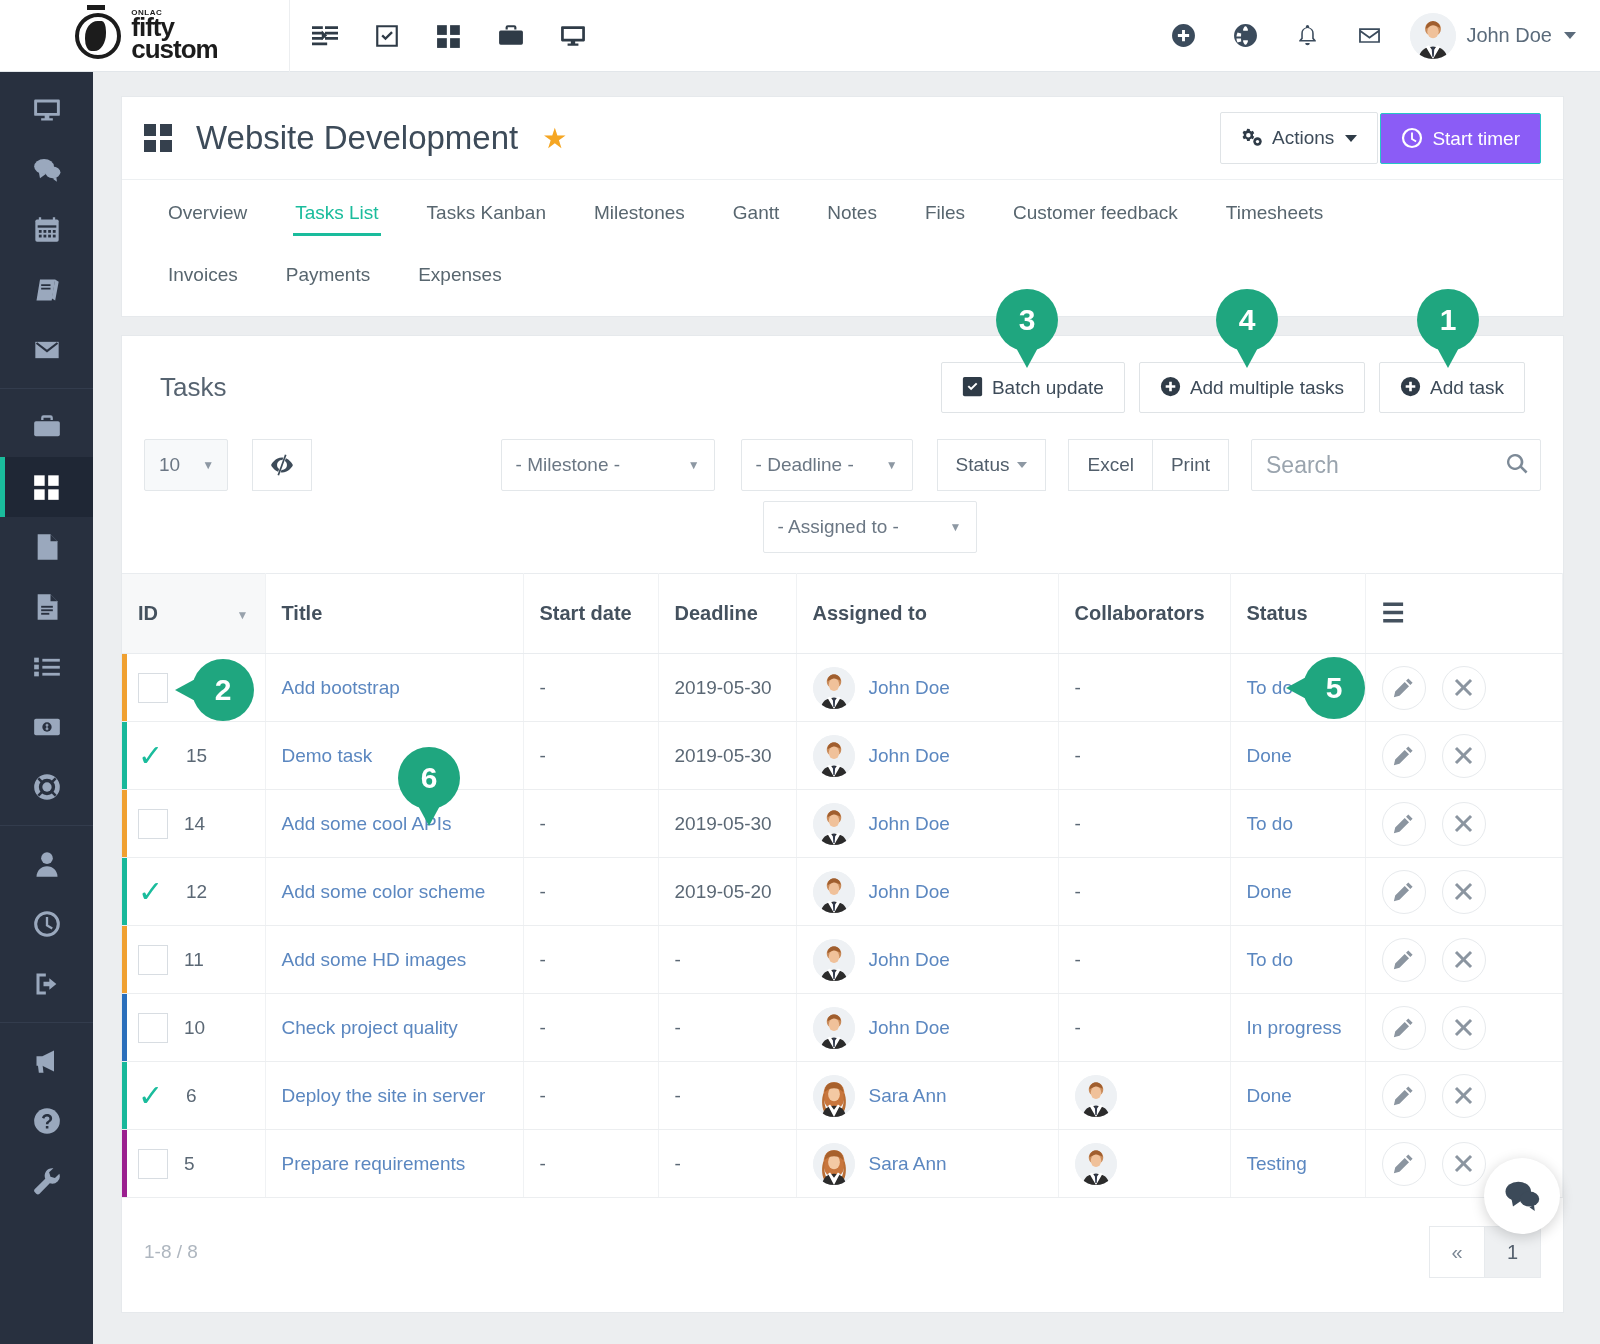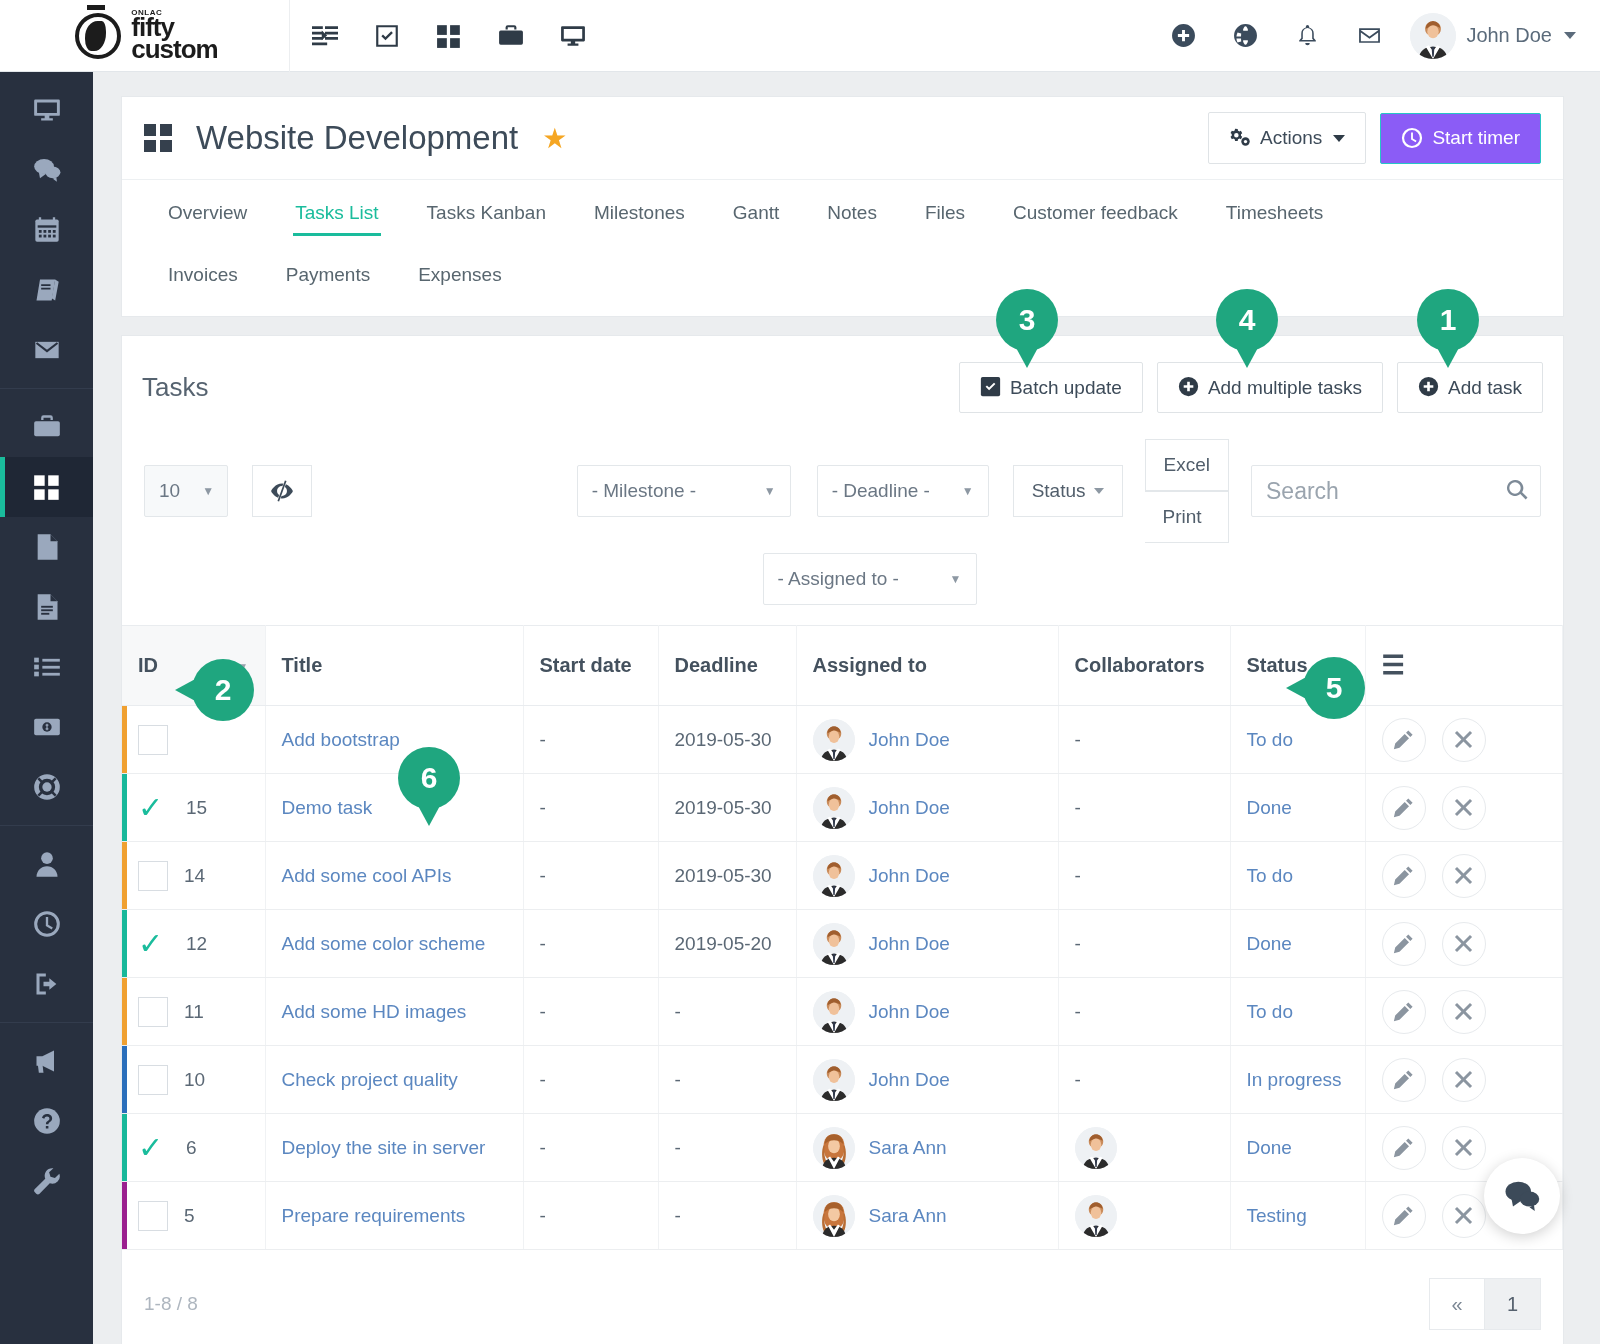--- a/index.html
+++ b/index.html
@@ -74,41 +74,41 @@
 
   .card { background:#fff; border:1px solid #e6e9ec; }
   .card-head {
     height:82px; display:flex; align-items:center; padding:0 22px; background:#fff;
   }
   .page-title { display:flex; align-items:center; gap:24px; }
   .pt-icon { display:grid; grid-template-columns:12px 12px; grid-template-rows:12px 12px; gap:4px;}
   .pt-icon i { background:#35404d; display:block; }
   .pt-text { font-size:33px; color:#3d4b59; font-weight:400; }
   .star { color:#f5a623; font-size:28px; }
-  .head-actions { margin-left:auto; display:flex; align-items:center; gap:14px;}
+  .head-actions { margin-left:auto; display:flex; align-items:flex-end; gap:2px;}
   .btn {
     border:1px solid #dfe3e6; background:#fff; color:#3d4b59; font-size:19px;
     padding:13px 20px; cursor:pointer; display:flex; align-items:center; gap:9px; border-radius:2px;
     font-family:"Liberation Sans", sans-serif;
   }
   .btn-primary { background:#8b5cf6; border-color:#26c6c6; color:#fff; }
 
   .tabs-wrap { border-top:1px solid #edf0f2; background:#fff; padding:0 22px 12px 22px;}
   .tabs-row { display:flex; align-items:flex-end; flex-wrap:wrap; }
   .tab {
     font-size:19px; color:#58666f; padding:22px 24px 18px 24px; cursor:pointer; position:relative;
     white-space:nowrap;
   }
   .tab.active { color:#1abc9c; }
   .tab.active:after{ content:""; position:absolute; left:22px; right:22px; bottom:6px; height:3px; background:#1abc9c;}
 
   .gapbar { height:18px; }
 
   .tasks-card { background:#fff; border:1px solid #e6e9ec; position:relative; }
-  .tasks-head { display:flex; align-items:center; padding:26px 20px; }
+  .tasks-head { display:flex; align-items:center; padding:26px 38px; }
   .tasks-title { font-size:26px; color:#566370; }
   .tasks-btns { margin-left:auto; display:flex; }
   .tasks-btns .btn { margin-left:14px; }
 
   .filters {
     padding:0 22px 10px 22px; display:flex; align-items:center; flex-wrap:wrap; gap:0;
   }
   .f-select {
     border:1px solid #e3e7ea; background:#fff; height:52px; display:flex; align-items:center;
     padding:0 14px; font-size:19px; color:#6b7784; cursor:pointer; border-radius:2px;
@@ -562,21 +562,21 @@
           <span class="tri">▼</span>
         </div>
         <div class="f-select sel-deadline" style="margin-left:26px;">
           <span>- Deadline -</span>
           <span class="tri" style="padding-left:10px;">▼</span>
         </div>
         <div class="btn-status" style="margin-left:24px;">
           <span>Status</span>
           <span class="caret" style="border-top-color:#8d98a3;margin-left:8px;width:0;height:0;border-left-width:5px;border-right-width:5px;border-top-width:6px;"></span>
         </div>
-        <div class="btn-group" style="margin-left:22px;flex-direction:column;">
+        <div class="btn-group" style="margin-left:22px;">
           <div class="gb">Excel</div>
           <div class="gb">Print</div>
         </div>
         <div class="searchbox" style="margin-left:22px;">
           <input type="text" value="" placeholder="Search" style="">
           <span class="mag">
             <svg viewBox="0 0 24 24">
                 <path d="M10 2a8 8 0 105.3 14l5.4 5.4 1.8-1.8-5.4-5.4A8 8 0 0010 2zm0 2.3a5.7 5.7 0 110 11.4 5.7 5.7 0 010-11.4z"></path>
               </svg>
           </span>

